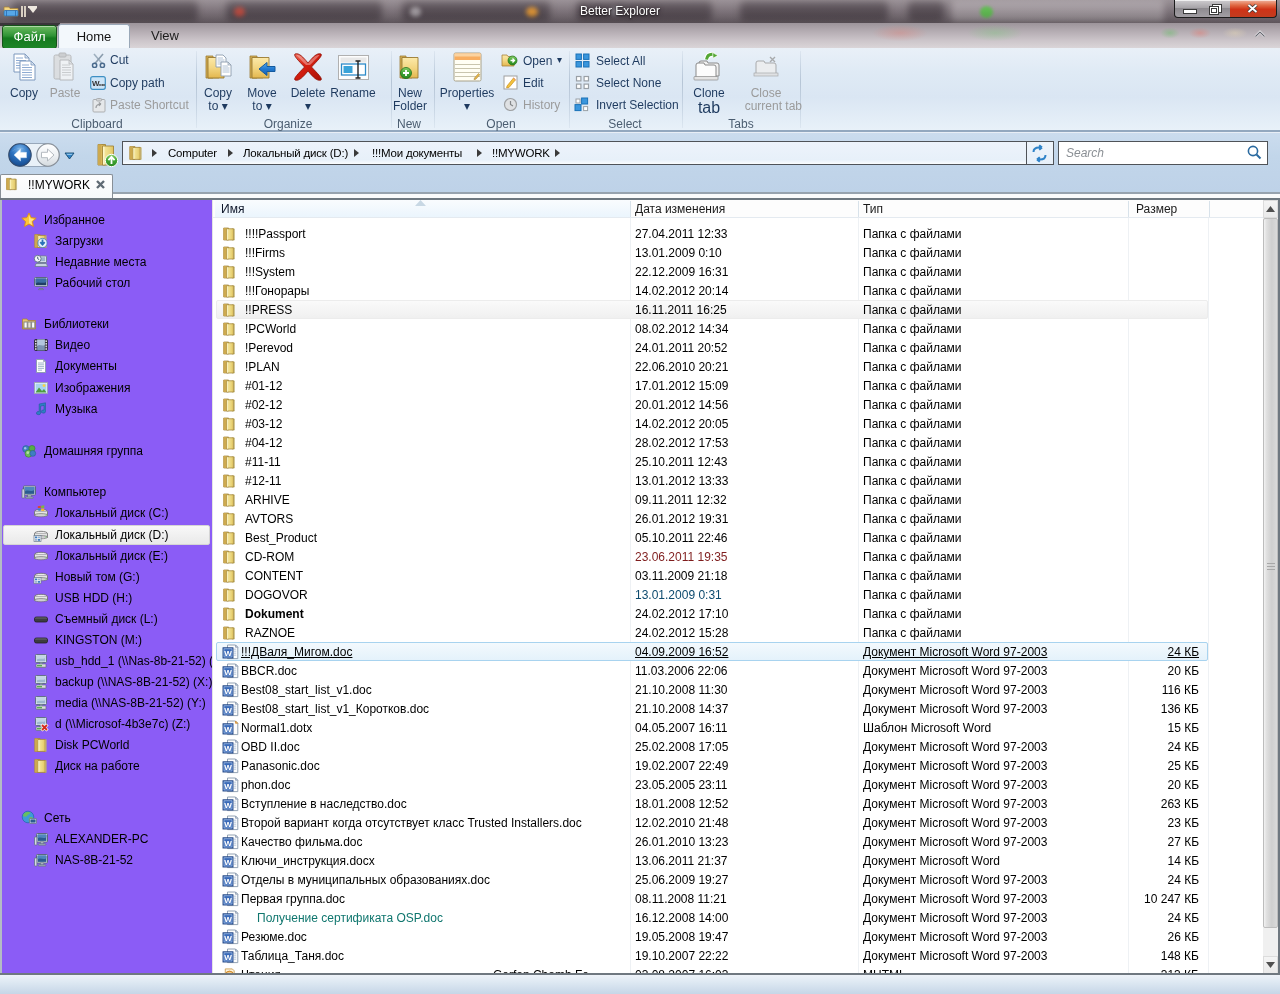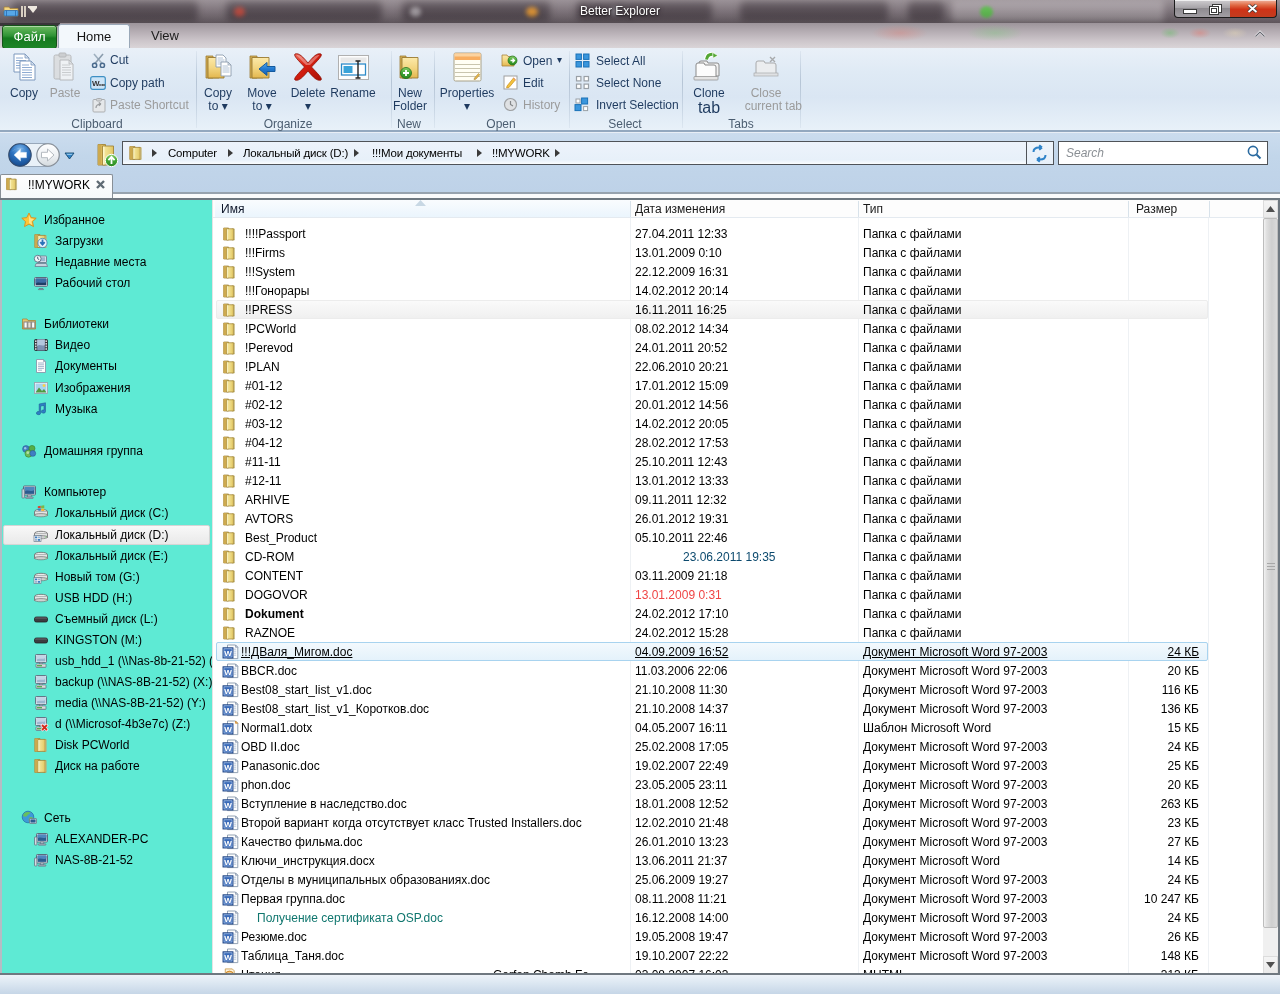--- a/index.html
+++ b/index.html
@@ -550,21 +550,21 @@
     <use href="#folderS"></use>
   </svg>
 <div class="a txt" style="left:28px;top:178px;color:#000">!!MYWORK</div>
 <svg class="a" style="left:96px;top:180px" width="9" height="9" viewBox="0 0 9 9">
 <path d="M1 1 L8 8 M8 1 L1 8" stroke="#5f6a74" stroke-width="2.4"></path>
 </svg>
 <div class="a" style="left:0;top:198px;width:1280px;height:2px;background:#6f7880"></div>
 <div class="a" style="left:0;top:200px;width:1280px;height:774px;background:#fff"></div>
 <div class="a" style="left:0;top:200px;width:2px;height:774px;background:#b4bcc4"></div>
 <div class="a" style="left:1278px;top:200px;width:2px;height:774px;background:#6f7880"></div>
-<div class="a" style="left:2px;top:200px;width:210px;height:774px;background:#5eead4;overflow:hidden">
+<div class="a" style="left:2px;top:200px;width:210px;height:774px;background:#8b5cf6;overflow:hidden">
 <svg class="a" style="left:19px;top:12px" width="16" height="16" viewBox="0 0 16 16">
       <use href="#star"></use>
     </svg>
 <div class="a txt" style="left:42px;top:13px;color:#000">Избранное</div>
 <svg class="a" style="left:31px;top:33px" width="16" height="16" viewBox="0 0 16 16">
       <use href="#downloads"></use>
     </svg>
 <div class="a txt" style="left:53px;top:34px;color:#000">Загрузки</div>
 <svg class="a" style="left:31px;top:54px" width="16" height="16" viewBox="0 0 16 16">
       <use href="#recent"></use>
@@ -787,33 +787,33 @@
 <svg class="a" style="left:9px;top:312px" width="15" height="16" viewBox="0 0 16 16">
       <use href="#folderS"></use>
     </svg>
 <div class="a txt" style="left:32px;top:313px;color:#000;">Best_Product</div>
 <div class="a txt" style="left:422px;top:313px;color:#000;">05.10.2011 22:46</div>
 <div class="a txt" style="left:650px;top:313px;color:#000;">Папка с файлами</div>
 <svg class="a" style="left:9px;top:331px" width="15" height="16" viewBox="0 0 16 16">
       <use href="#folderS"></use>
     </svg>
 <div class="a txt" style="left:32px;top:332px;color:#000;">CD-ROM</div>
-<div class="a txt" style="left:422px;top:332px;color:#0c4a6e;margin-left:48px;">23.06.2011 19:35</div>
+<div class="a txt" style="left:422px;top:332px;color:#7f1d1d;">23.06.2011 19:35</div>
 <div class="a txt" style="left:650px;top:332px;color:#000;">Папка с файлами</div>
 <svg class="a" style="left:9px;top:350px" width="15" height="16" viewBox="0 0 16 16">
       <use href="#folderS"></use>
     </svg>
 <div class="a txt" style="left:32px;top:351px;color:#000;">CONTENT</div>
 <div class="a txt" style="left:422px;top:351px;color:#000;">03.11.2009 21:18</div>
 <div class="a txt" style="left:650px;top:351px;color:#000;">Папка с файлами</div>
 <svg class="a" style="left:9px;top:369px" width="15" height="16" viewBox="0 0 16 16">
       <use href="#folderS"></use>
     </svg>
 <div class="a txt" style="left:32px;top:370px;color:#000;">DOGOVOR</div>
-<div class="a txt" style="left:422px;top:370px;color:#ef4444;">13.01.2009 0:31</div>
+<div class="a txt" style="left:422px;top:370px;color:#0c4a6e;">13.01.2009 0:31</div>
 <div class="a txt" style="left:650px;top:370px;color:#000;">Папка с файлами</div>
 <svg class="a" style="left:9px;top:388px" width="15" height="16" viewBox="0 0 16 16">
       <use href="#folderS"></use>
     </svg>
 <div class="a txt" style="left:32px;top:389px;color:#000;font-weight:bold;">Dokument</div>
 <div class="a txt" style="left:422px;top:389px;color:#000;">24.02.2012 17:10</div>
 <div class="a txt" style="left:650px;top:389px;color:#000;">Папка с файлами</div>
 <svg class="a" style="left:9px;top:407px" width="15" height="16" viewBox="0 0 16 16">
       <use href="#folderS"></use>
     </svg>

